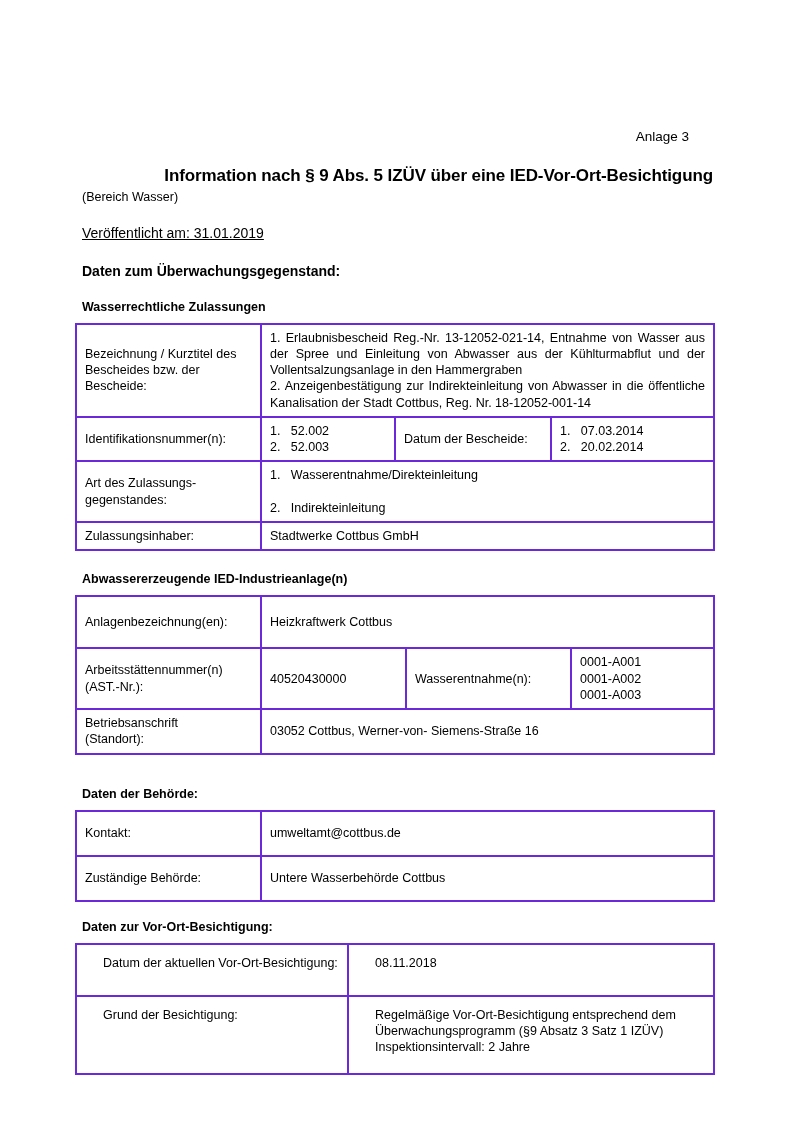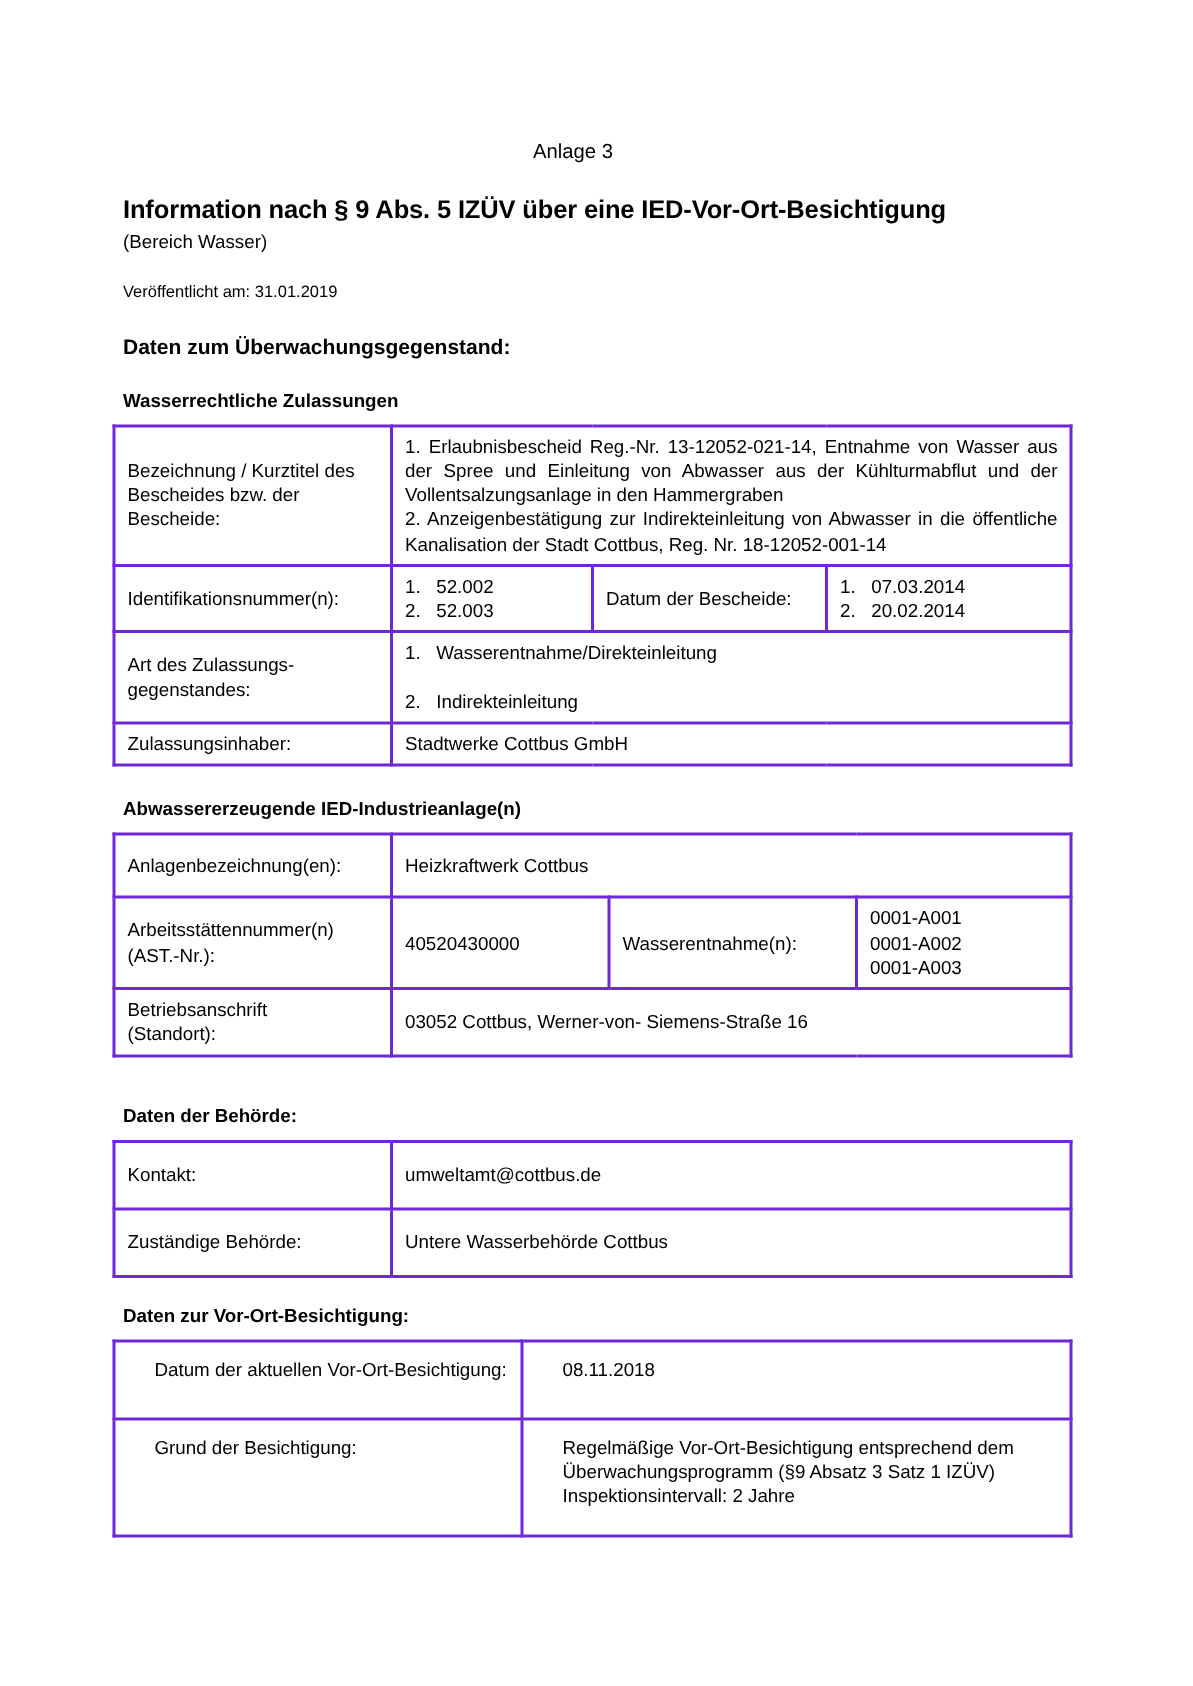--- a/index.html
+++ b/index.html
@@ -8,40 +8,43 @@
     width: 795px;
     height: 1124px;
     box-sizing: border-box;
     background: #ffffff;
     color: #000000;
     font-family: "Liberation Sans", sans-serif;
     padding: 93px 82px 0 75px;
     overflow: hidden;
   }
   .anlage {
-    text-align: center;
+    text-align: right;
     padding-right: 24px;
     font-size: 13.5px;
     line-height: 1.2;
+    margin-top: 36px;
   }
   .doc-title {
     margin: 21px 0 0 7px;
     font-size: 17px;
     font-weight: bold;
     line-height: 1.2;
     letter-spacing: -0.1px;
     white-space: nowrap;
+    text-align: right;
   }
   .doc-subtitle {
     margin: 3px 0 0 7px;
     font-size: 12.5px;
   }
   .published {
     margin: 21px 0 0 7px;
-    font-size: 11px;
+    font-size: 14px;
+    text-decoration: underline;
   }
   .h-main {
     margin: 22px 0 0 7px;
     font-size: 14px;
     font-weight: bold;
   }
   .h-sub {
     margin: 21px 0 9px 7px;
     font-size: 12.5px;
     font-weight: bold;
@@ -120,21 +123,21 @@
   <div class="h-sub">Abwassererzeugende IED-Industrieanlage(n)</div>
 
   <table class="doc t2">
     <colgroup>
         <col style="width:185px">
         <col style="width:145px">
         <col style="width:165px">
         <col style="width:143px">
       </colgroup>
     <tbody>
-        <tr style="height:42px">
+        <tr style="height:52px">
       <td>Anlagenbezeichnung(en):</td>
       <td colspan="3">Heizkraftwerk Cottbus</td>
     </tr>
     <tr style="height:53px">
       <td class="ml">Arbeitsstättennummer(n)
 (AST.-Nr.):</td>
       <td>40520430000</td>
       <td>Wasserentnahme(n):</td>
       <td class="ml">0001-A001
 0001-A002

